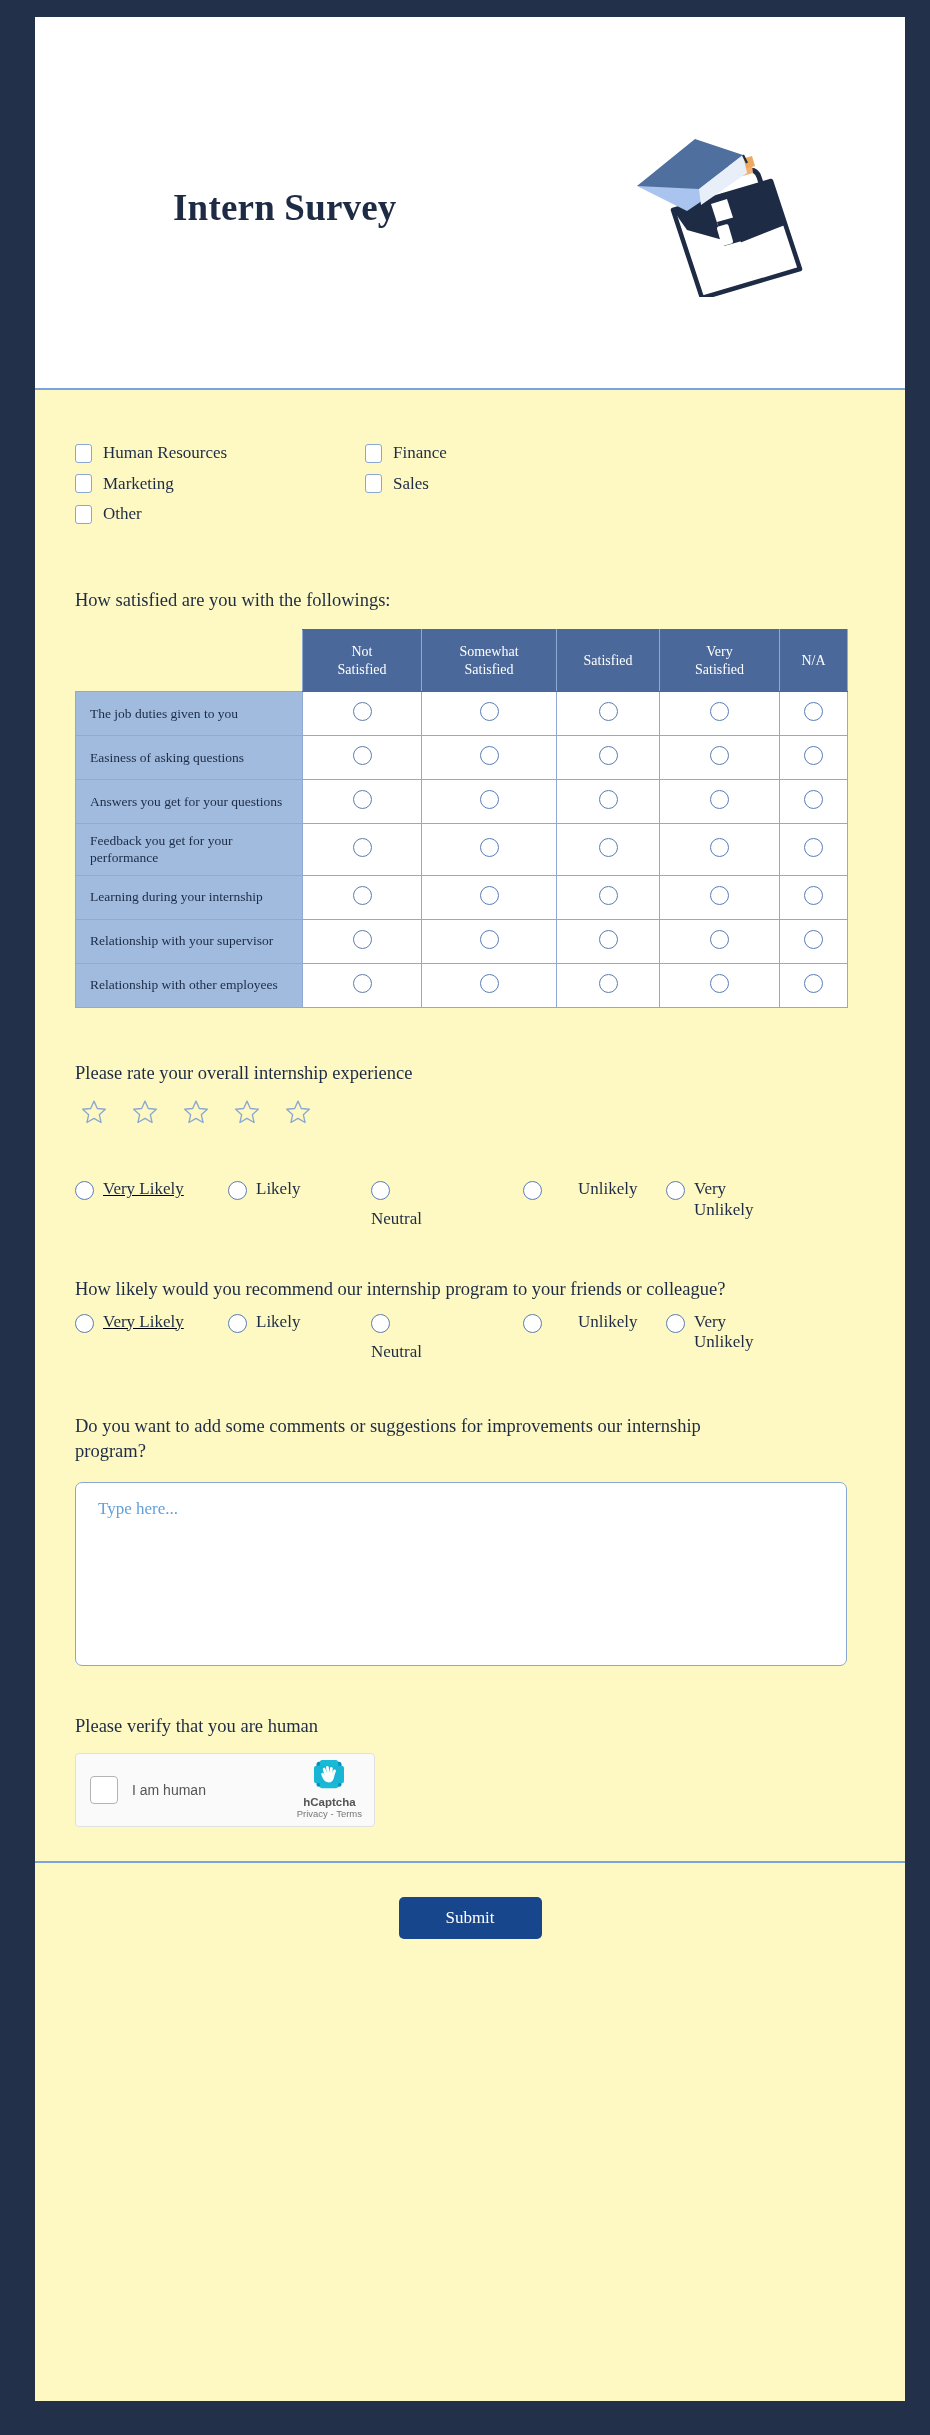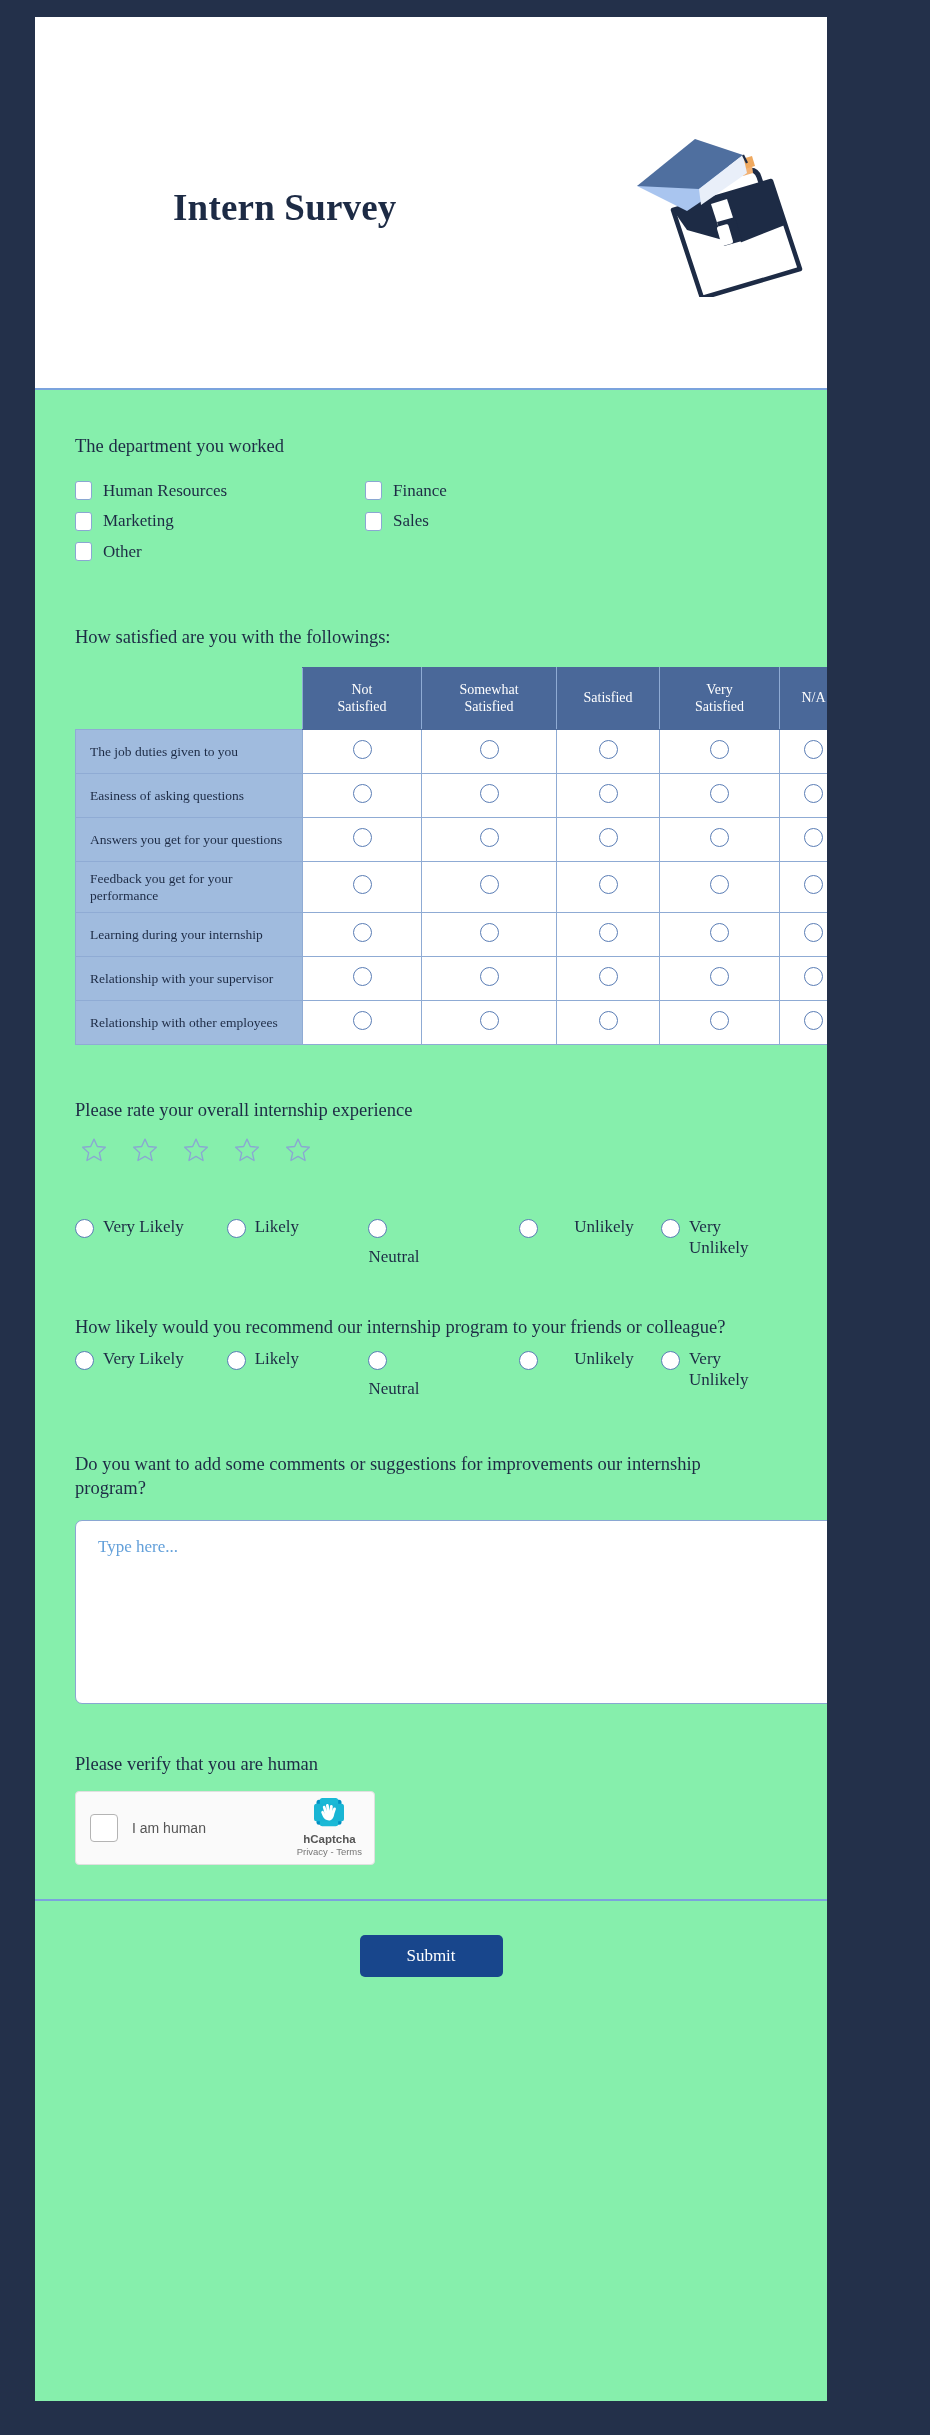--- a/index.html
+++ b/index.html
@@ -14,23 +14,23 @@
   .page-frame {
     position: absolute;
     left: 0; top: 0;
     width: 930px;
     height: 2435px;
     background: #23304a;
     padding: 17px 21px 34px 35px;
   }
 
   .page-sheet {
-    width: 792px;
+    width: 870px;
     height: 2384px;
-    background: #86efac;
+    background: #fef9c3;
     position: relative;
     overflow: hidden;
   }
 
   
   .survey-header {
     position: relative;
     height: 373px;
     background: #ffffff;
     border-bottom: 2px solid #7ba3dd;
@@ -188,21 +188,21 @@
   }
 
   .radio-option .radio-circle { margin-top: 2px; }
 
   .radio-label {
     font-size: 17px;
     color: #1d2b45;
     line-height: 1.22;
   }
 
-  .opt-w1 { width: 153px; }
+  .opt-w1 { width: 153px; text-decoration: underline; }
   .opt-w2 { width: 143px; }
   .opt-w3 { width: 152px; flex-direction: column; }
   .opt-w4 { width: 143px; gap: 36px; }
   .opt-w5 { width: 110px; }
 
   .radio-label.wrap { max-width: 68px; }
 
   
   .comment-box {
     margin-top: 13px;
@@ -320,21 +320,20 @@
           <path d="M104 72 L148 38 L152 56 L106 88 Z" fill="#e9eff9"></path>
 
           <path d="M148 38 L152 46" fill="none" stroke="#1d2b45" stroke-width="2.2"></path>
         </svg>
       </div>
     </div>
 
     <div class="survey-body">
 
       <div class="question-block">
-        <div class="question-label">The department you worked</div>
         <div class="checkbox-grid">
           <div class="choice-row">
             <span class="checkbox-box"></span>
             <span class="choice-text">Human Resources</span>
           </div>
           <div class="choice-row">
             <span class="checkbox-box"></span>
             <span class="choice-text">Finance</span>
           </div>
           <div class="choice-row">

